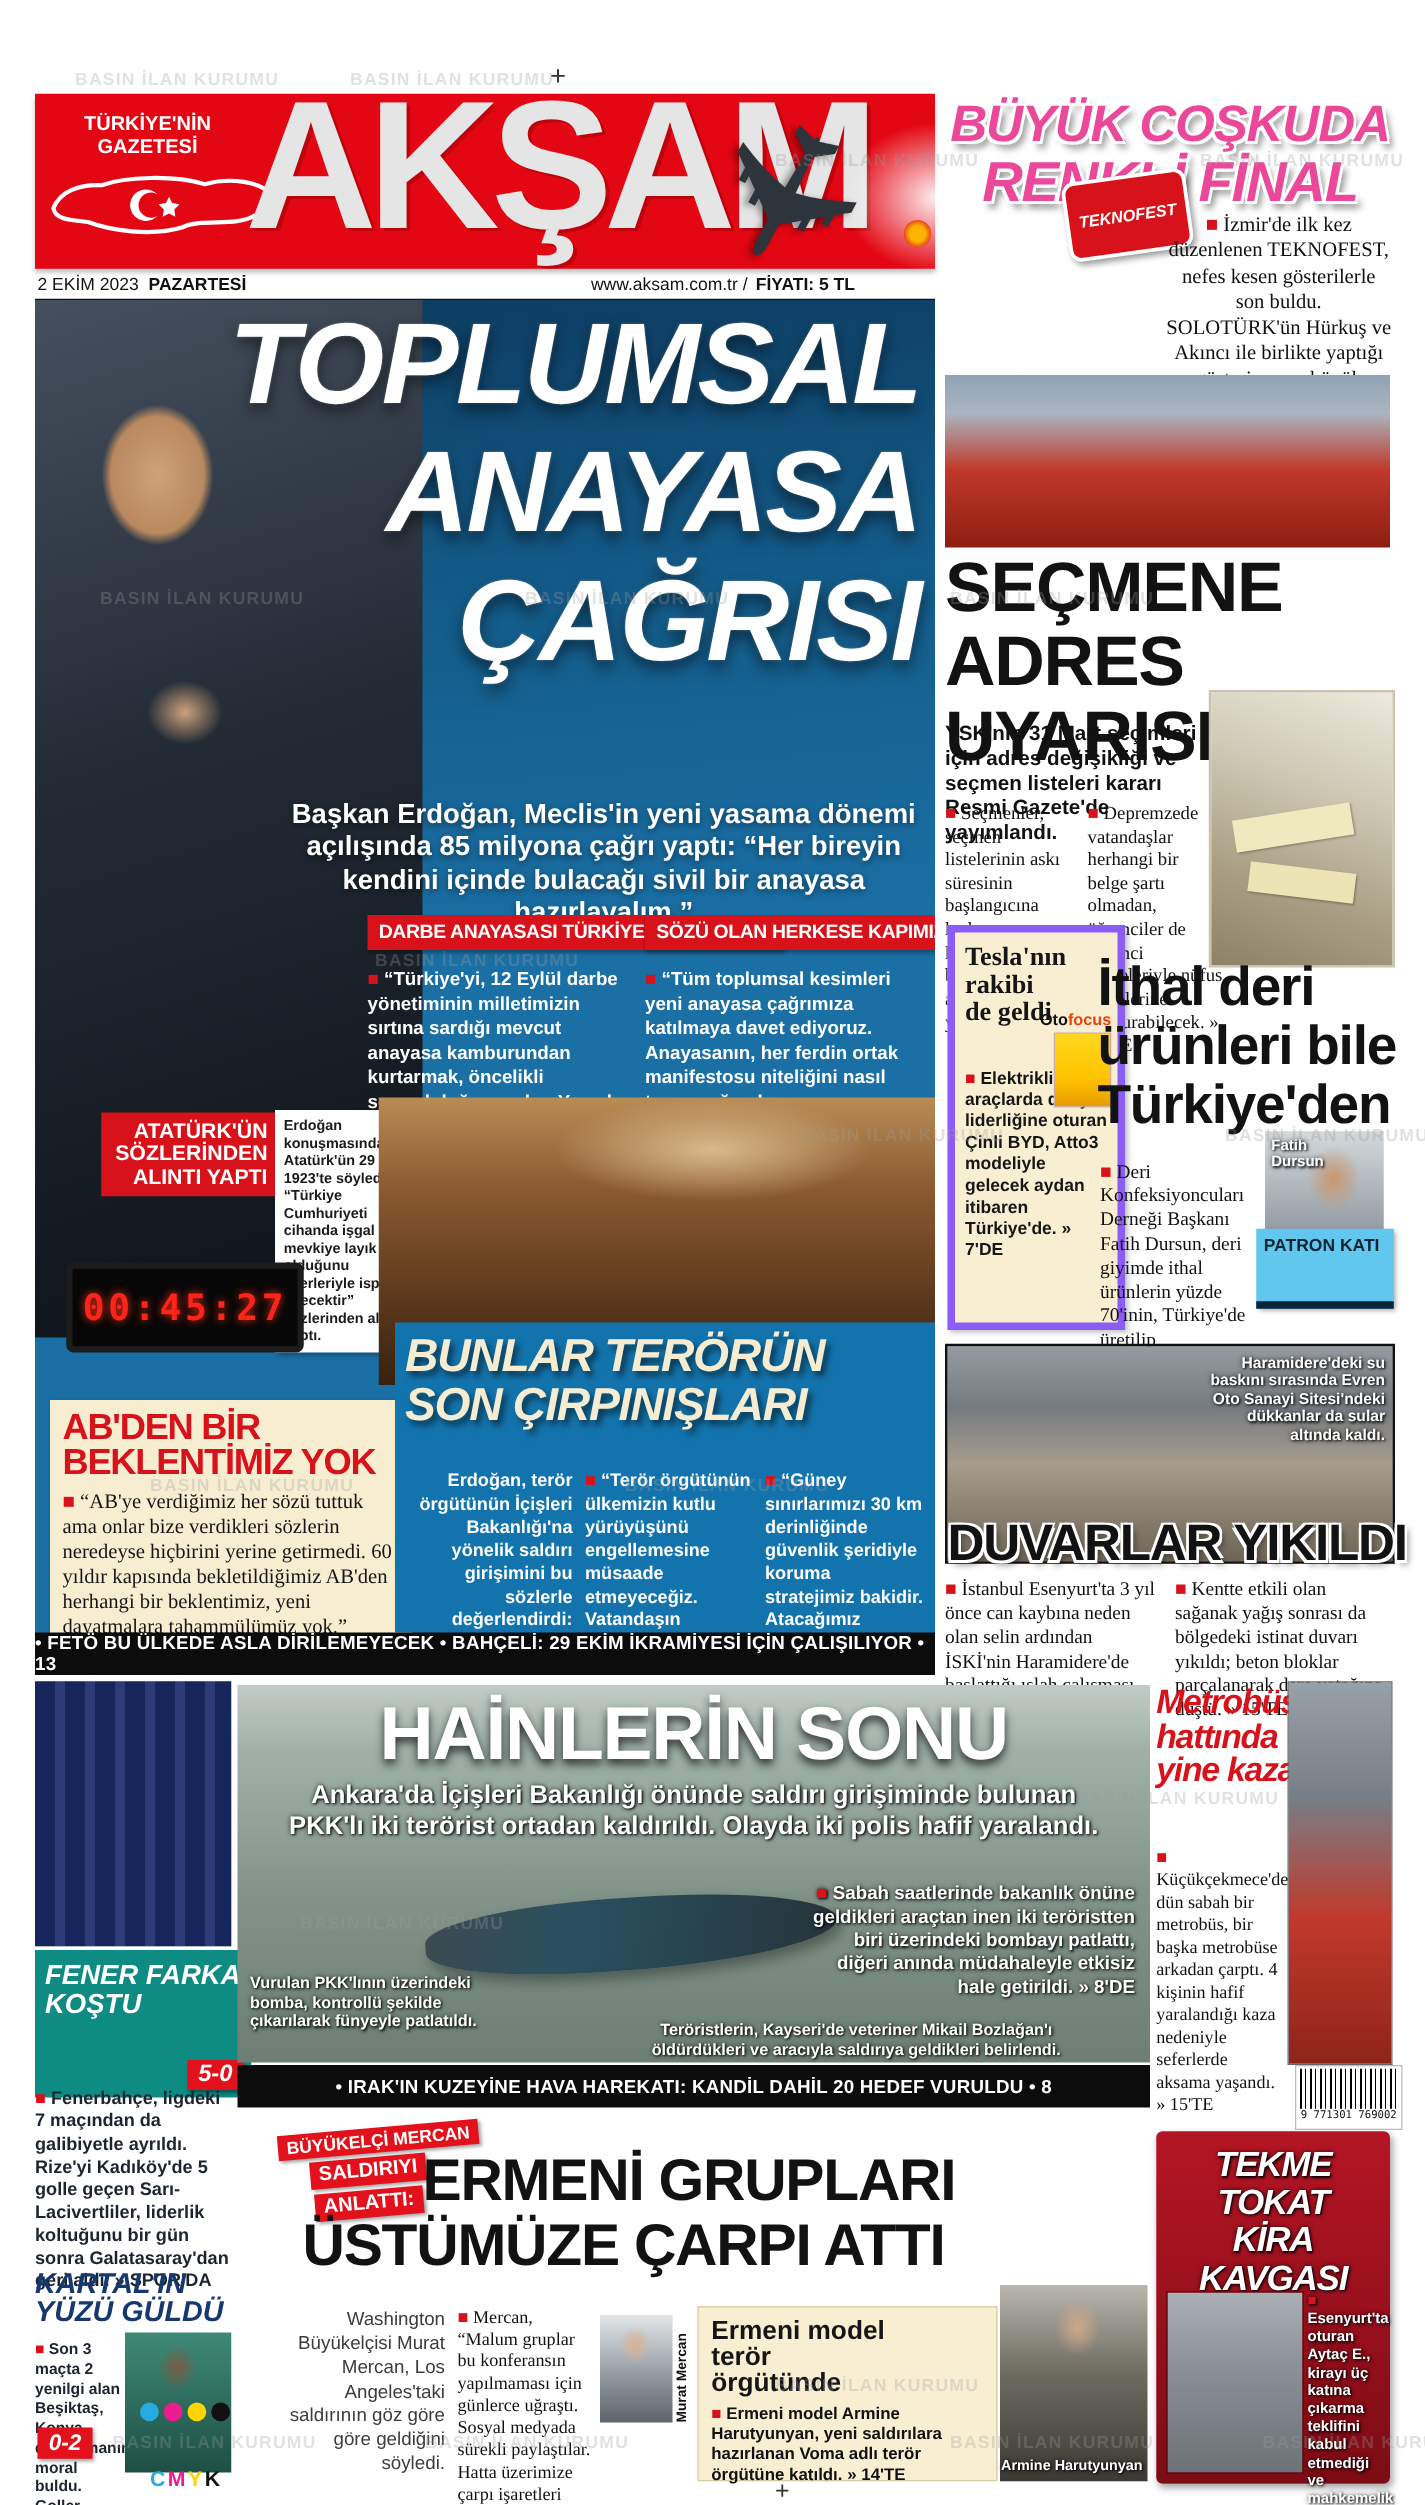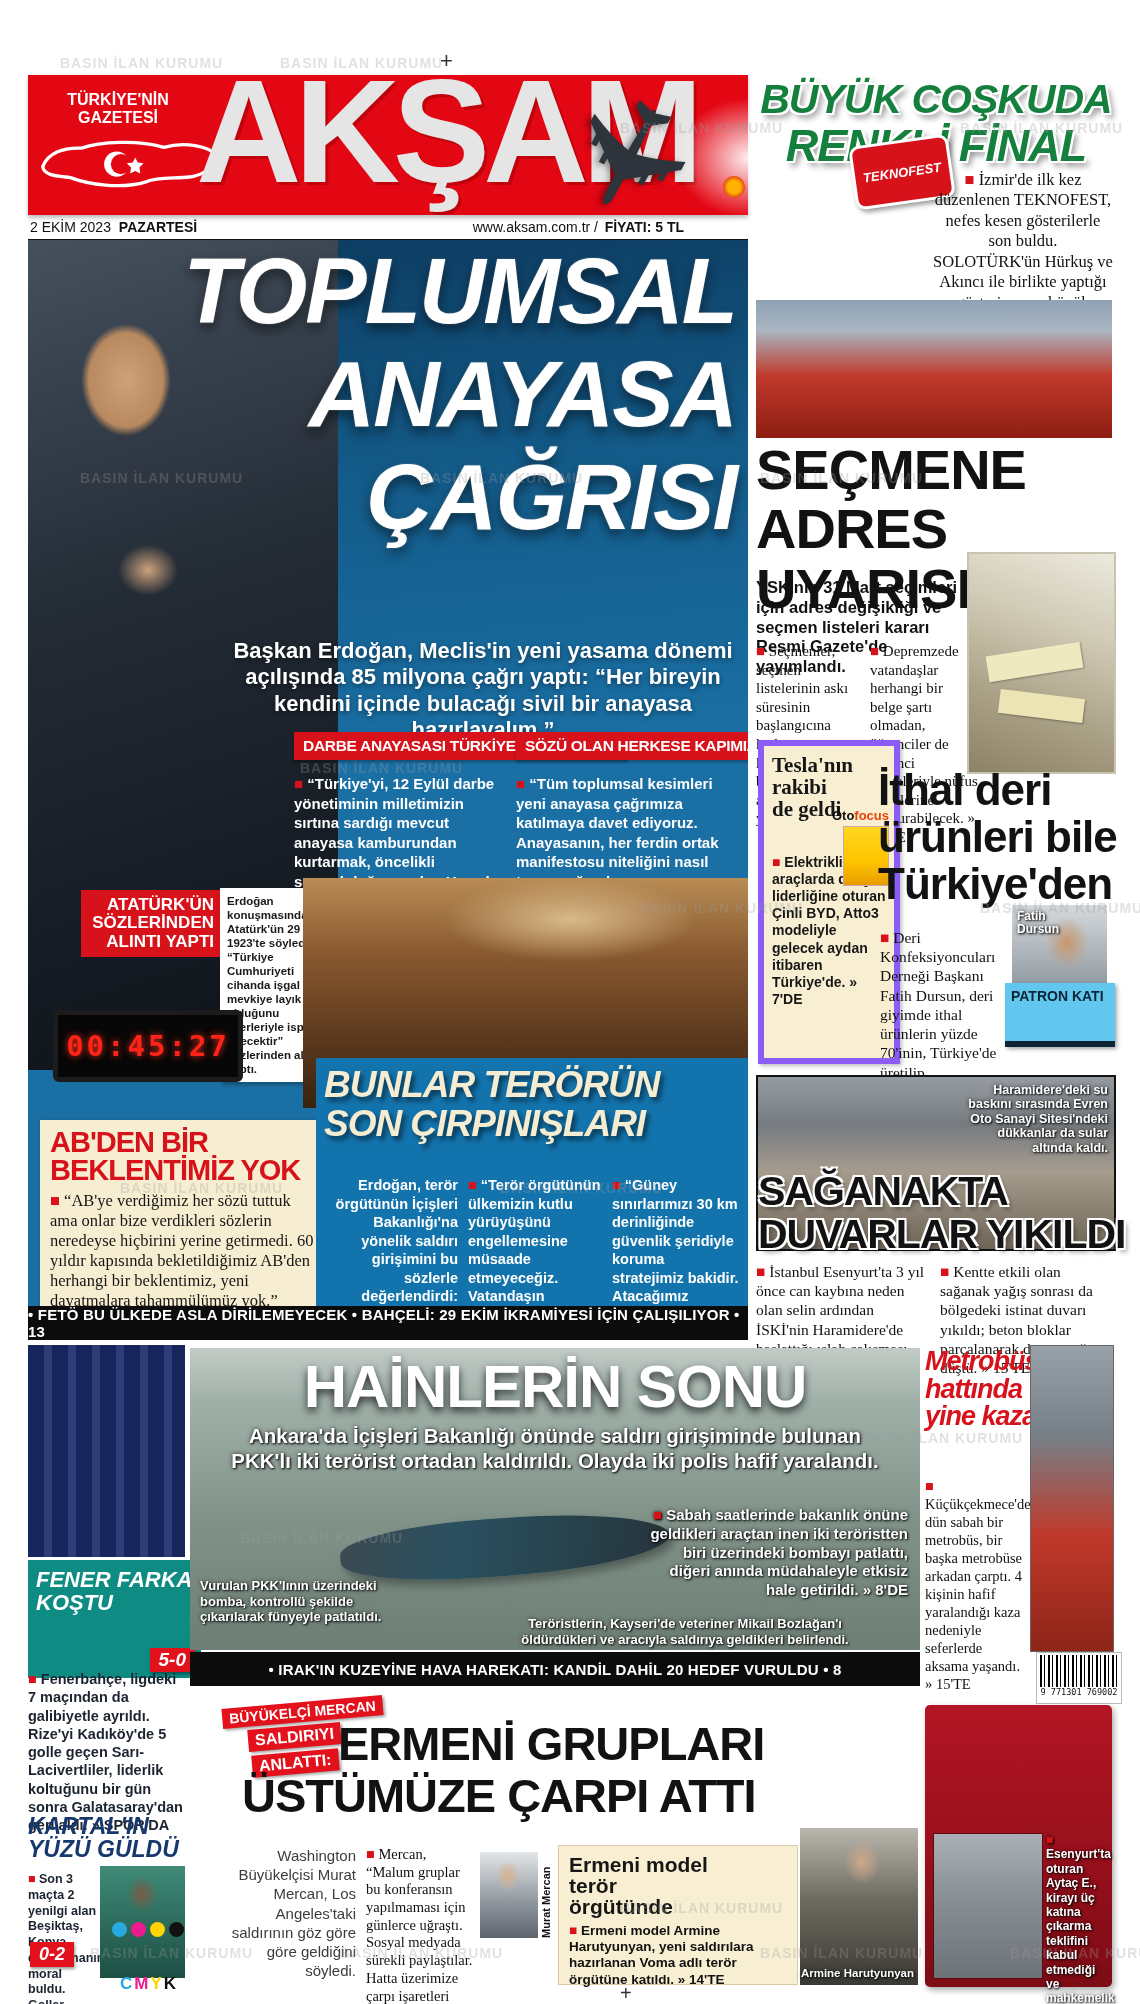--- a/index.html
+++ b/index.html
@@ -40,21 +40,21 @@
         box-shadow:2px 2px 5px rgba(0,0,0,.35);}
   .abbox h2{margin:0 0 6px 0;color:#d8121b;font-weight:900;font-size:29px;line-height:.98;letter-spacing:-1px;}
   .abbox p{margin:0;font-family:"Liberation Serif",serif;font-size:16.5px;line-height:1.22;color:#151515;}
   .terror{position:absolute;left:288px;top:818px;width:432px;height:248px;background:#1374ad;}
   .terror-h{position:absolute;left:8px;top:8px;color:#f5ecd2;font-style:italic;font-weight:900;
         font-size:37px;line-height:1.05;letter-spacing:-1px;text-shadow:3px 4px 5px rgba(0,0,0,.55);white-space:nowrap;}
   .tcol{position:absolute;top:118px;color:#fff;font-weight:900;font-size:14.5px;line-height:1.28;}
   .ticker{position:absolute;left:0;bottom:0;width:100%;height:34px;background:#0c0c0c;color:#fff;
         font-weight:900;font-size:15px;display:flex;align-items:center;justify-content:center;letter-spacing:.2px;}
   
-  .tek-h{position:absolute;left:756px;width:360px;text-align:center;color:#15803d;font-style:italic;
+  .tek-h{position:absolute;left:756px;width:360px;text-align:center;color:#ec4899;font-style:italic;
         font-weight:900;letter-spacing:-1px;
         text-shadow:-2px -2px 0 #fff,2px -2px 0 #fff,-2px 2px 0 #fff,2px 2px 0 #fff,4px 5px 6px rgba(0,0,0,.45);}
   .serif{font-family:"Liberation Serif",serif;}
   .blk-h{font-weight:900;color:#121212;letter-spacing:-1px;}
   .teslabox{position:absolute;left:758px;top:740px;width:114px;height:296px;background:#f8efd2;
         border:6px solid #8b5cf6;padding:8px 8px;box-shadow:2px 2px 4px rgba(0,0,0,.25);}
   .badge-patron{position:absolute;left:1005px;top:983px;width:98px;height:52px;background:#62c7ee;
         border-bottom:6px solid #0d2434;color:#0d2434;font-weight:900;font-size:14px;line-height:1.05;
         padding:6px 6px 0 6px;box-shadow:2px 2px 4px rgba(0,0,0,.35);}
   .outline-blk{text-shadow:-2px -2px 0 #fff,2px -2px 0 #fff,-2px 2px 0 #fff,2px 2px 0 #fff,3px 4px 5px rgba(0,0,0,.4);}
@@ -194,21 +194,20 @@
   <div class="photo" style="left:1012px;top:905px;width:95px;height:130px;
        background:radial-gradient(30px 36px at 55px 38px,#c9966c 0%,rgba(0,0,0,0) 72%),linear-gradient(180deg,#d4d9dc 0%,#9aa2a9 55%,#707880 100%);">
     <div class="whitetxt" style="position:absolute;left:5px;top:5px;font-weight:900;font-size:12px;line-height:1.05;width:45px;">Fatih Dursun</div>
   </div>
   <div class="badge-patron">PATRON KATI</div>
 
   <div class="photo" style="left:756px;top:1075px;width:356px;height:172px;
        background:linear-gradient(180deg,#969ba1 0%,#767b80 28%,#a69c8e 55%,#6e6557 100%);border:2px solid #111;">
     <div class="whitetxt" style="position:absolute;right:6px;top:6px;width:150px;text-align:right;font-weight:900;font-size:12.5px;line-height:1.15;">Haramidere'deki su baskını sırasında Evren Oto Sanayi Sitesi'ndeki dükkanlar da sular altında kaldı.</div>
   </div>
-  <div class="abs blk-h outline-blk" style="left:758px;top:1168px;font-size:41px;">SAĞANAKTA</div>
   <div class="abs blk-h outline-blk" style="left:758px;top:1211px;font-size:41px;">DUVARLAR YIKILDI</div>
   <div class="abs serif bullet" style="left:756px;top:1262px;width:172px;font-size:15.5px;line-height:1.24;"><span class="sq">■</span> İstanbul Esenyurt'ta 3 yıl önce can kaybına neden olan selin ardından İSKİ'nin Haramidere'de başlattığı ıslah çalışması bitmedi.</div>
   <div class="abs serif bullet" style="left:940px;top:1262px;width:172px;font-size:15.5px;line-height:1.24;"><span class="sq">■</span> Kentte etkili olan sağanak yağış sonrası da bölgedeki istinat duvarı yıkıldı; beton bloklar parçalanarak dere yatağına düştü. » 15'TE</div>
 
   <div class="photo" style="left:28px;top:1345px;width:157px;height:212px;
        background:repeating-linear-gradient(90deg,#16255c 0 16px,#2c3c78 16px 24px),linear-gradient(180deg,rgba(255,210,0,.25),rgba(0,0,0,.35));"></div>
   <div class="fenerbox">
     <span>FENER FARKA KOŞTU</span>
     <span class="scorebadge" style="position:absolute;right:6px;bottom:6px;font-size:19px;">5-0</span>
   </div>
@@ -259,20 +258,24 @@
   <div class="abs" style="left:925px;top:1348px;width:118px;font-style:italic;font-weight:900;font-size:27px;line-height:1.02;color:#d8121b;letter-spacing:-1px;">Metrobüs hattında yine kaza</div>
   <div class="photo" style="left:1030px;top:1345px;width:82px;height:305px;
        background:linear-gradient(180deg,#99a1a8 0%,#777f86 30%,#c0392b 62%,#8e2418 100%);border:1px solid #666;"></div>
   <div class="abs serif bullet" style="left:925px;top:1478px;width:100px;font-size:14.5px;line-height:1.24;"><span class="sq">■</span> Küçükçekmece'de dün sabah bir metrobüs, bir başka metrobüse arkadan çarptı. 4 kişinin hafif yaralandığı kaza nedeniyle seferlerde aksama yaşandı. » 15'TE</div>
   <div class="barcode">
     <div class="barlines"></div>
     <div style="font-size:8.5px;text-align:center;font-family:'DejaVu Sans Mono',monospace;">9 771301 769002</div>
   </div>
 
   <div class="kira">
+    <div class="whitetxt" style="position:absolute;left:0;top:12px;width:100%;text-align:center;font-style:italic;font-weight:900;font-size:28px;line-height:1.08;letter-spacing:-1px;">
+      <div>TEKME TOKAT</div>
+      <div>KİRA KAVGASI</div>
+    </div>
     <div class="photo" style="left:8px;top:128px;width:108px;height:144px;
          background:linear-gradient(180deg,#aab0b6 0%,#888e94 45%,#6d7277 100%);border:1px solid #5a0a10;"></div>
     <div class="whitetxt bullet" style="position:absolute;left:121px;top:128px;width:60px;font-weight:900;font-size:12px;line-height:1.2;"><span class="sq">■</span> Esenyurt'ta oturan Aytaç E., kirayı üç katına çıkarma teklifini kabul etmediği ve mahkemelik olduğu ev sahibiyle oğlu tarafından tekme tokat dövüldü. » 3'TE</div>
   </div>
 
 <div class="wm" style="left: 60px; top: 55px;">BASIN İLAN KURUMU</div>
     <div class="wm" style="left: 280px; top: 55px;">BASIN İLAN KURUMU</div>
     <div class="wm" style="left: 620px; top: 120px;">BASIN İLAN KURUMU</div>
     <div class="wm" style="left: 960px; top: 120px;">BASIN İLAN KURUMU</div>
     <div class="wm" style="left: 80px; top: 470px;">BASIN İLAN KURUMU</div>

